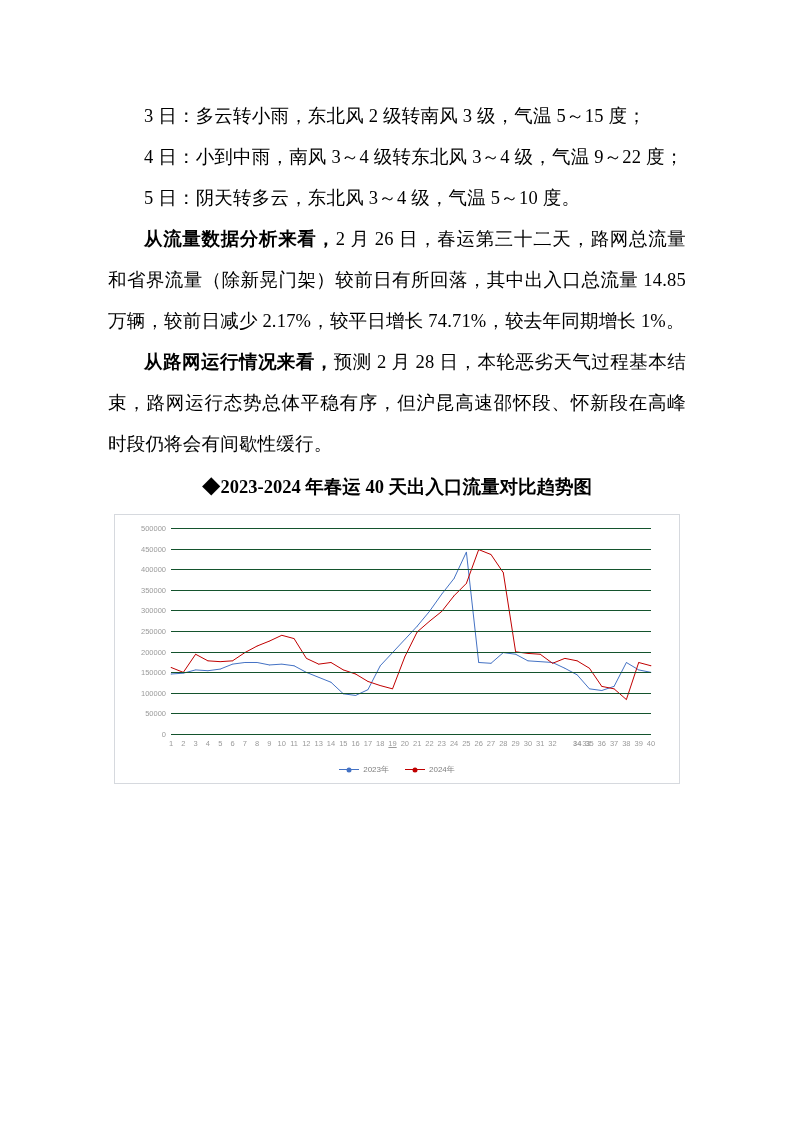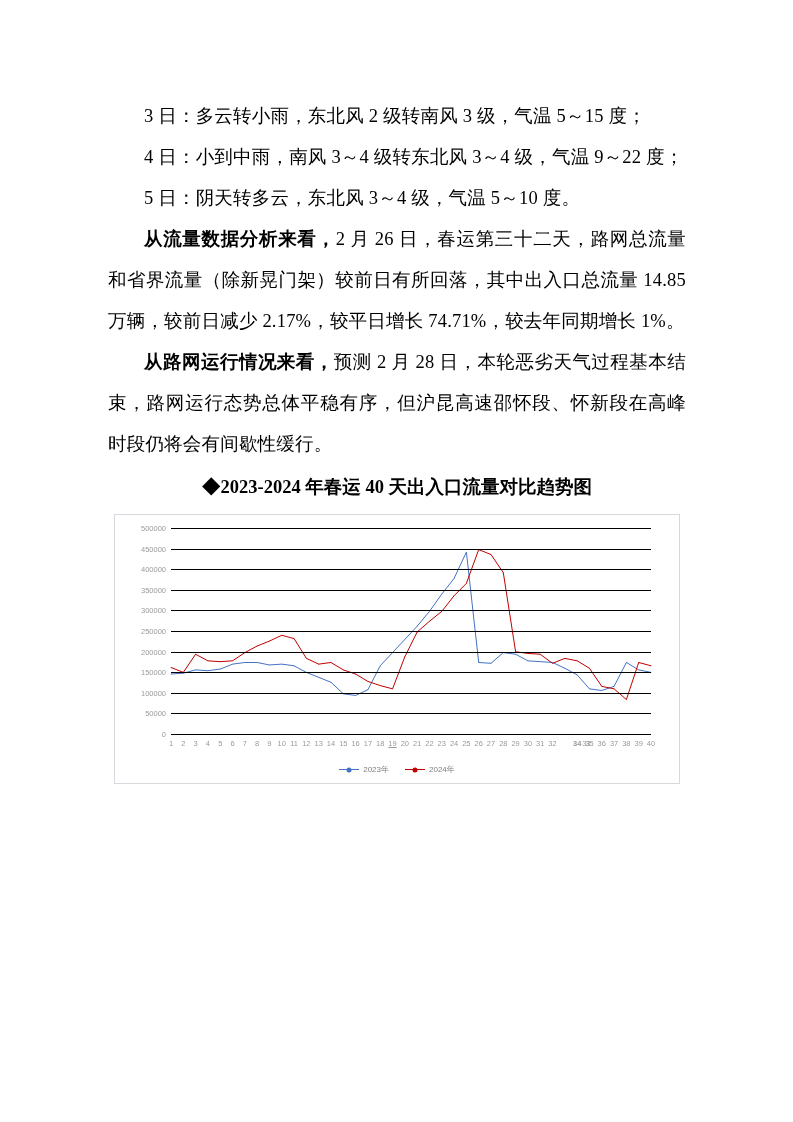--- a/index.html
+++ b/index.html
@@ -71,21 +71,21 @@
     left: 56px;
     top: 14px;
     right: 28px;
     bottom: 48px;
   }
   .grid-line {
     position: absolute;
     left: 0;
     right: 0;
     height: 1px;
-    background: #000000;
+    background: #14532d;
   }
   .y-label {
     position: absolute;
     right: 100%;
     transform: translateY(-50%);
     margin-right: 5px;
     font-size: 7.5px;
     color: #9a9a9a;
     font-family: "Liberation Sans", sans-serif;
     white-space: nowrap;

